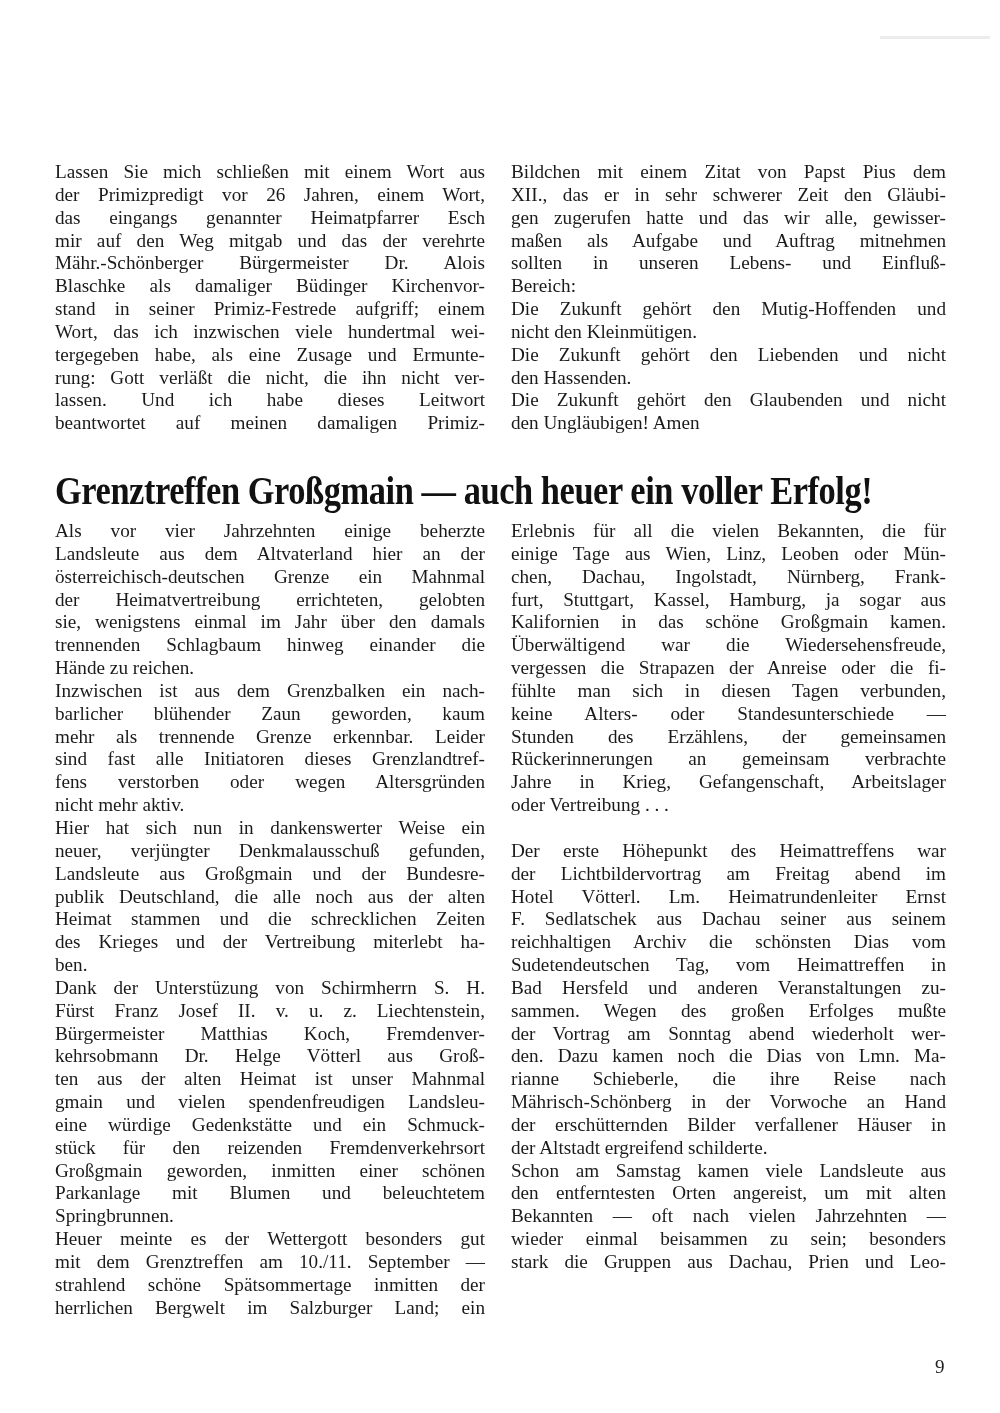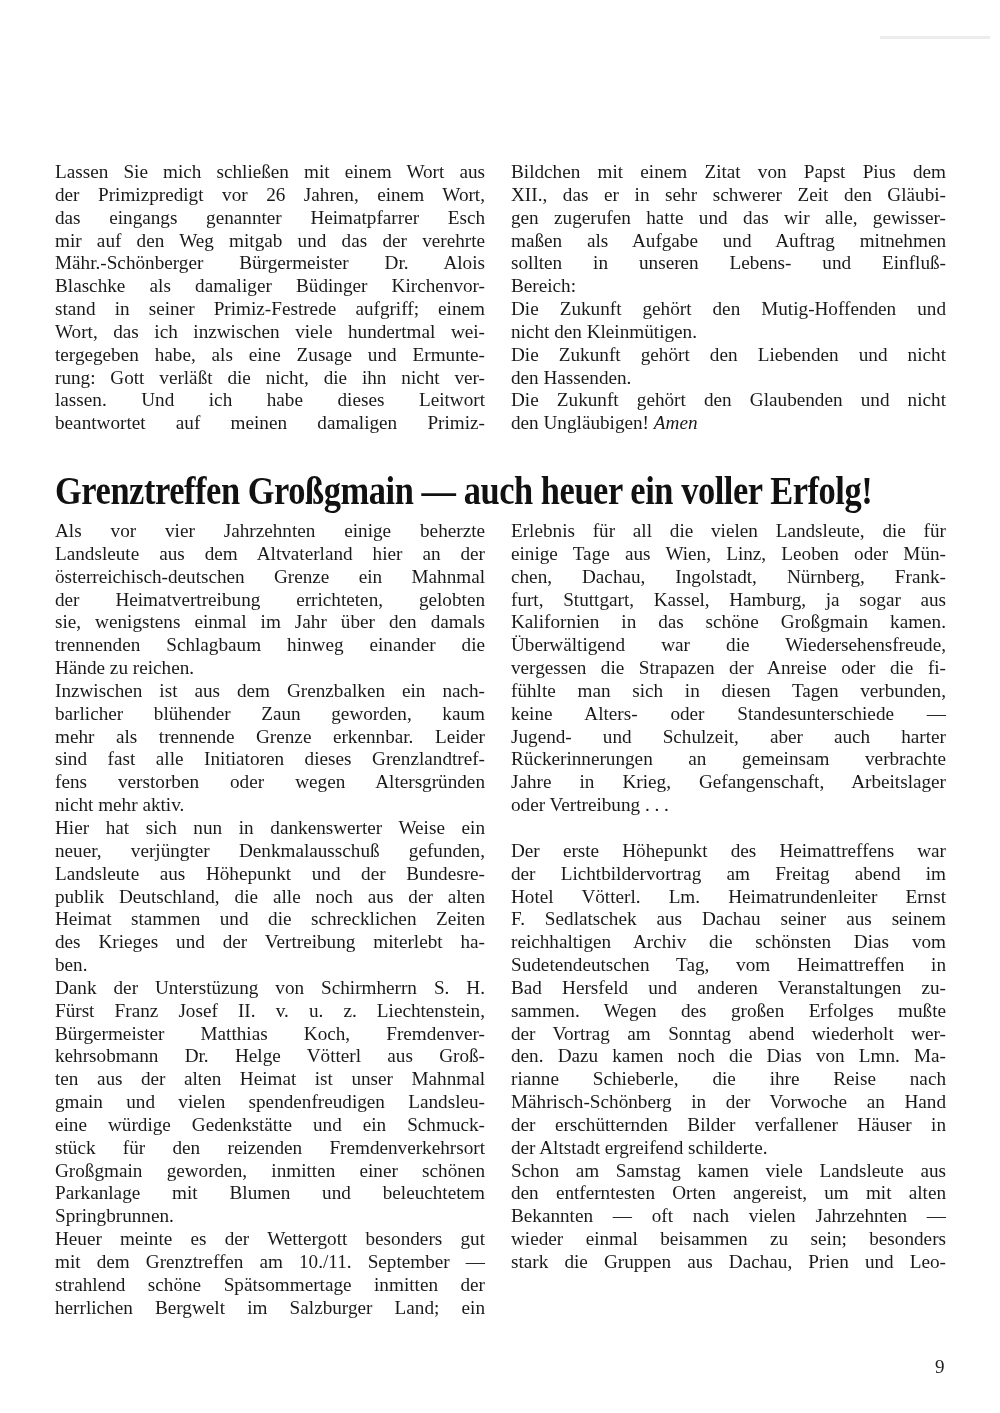--- a/index.html
+++ b/index.html
@@ -33,21 +33,21 @@
     font-family: "Liberation Serif", serif;
     font-weight: bold;
     font-size: 40px;
     line-height: 46px;
     letter-spacing: -0.5px;
     transform: scaleX(0.86);
     transform-origin: left center;
     white-space: nowrap;
     color: #111;
   }
-  .amen { font-style: italic; }
+  .amen { }
   .page-number {
     position: absolute; left: 935px; top: 1320px;
     font-size: 19px; color: #222;
   }
   .scan-mark {
     position: absolute; left: 880px; top: 0; width: 110px; height: 3px;
     background: #ececec;
   }
 </style>
 </head>
@@ -97,21 +97,21 @@
     <span class="ln">trennenden Schlagbaum hinweg einander die</span>
     <span class="ln last">Hände zu reichen.</span>
     <span class="ln">Inzwischen ist aus dem Grenzbalken ein nach-</span>
     <span class="ln">barlicher blühender Zaun geworden, kaum</span>
     <span class="ln">mehr als trennende Grenze erkennbar. Leider</span>
     <span class="ln">sind fast alle Initiatoren dieses Grenzlandtref-</span>
     <span class="ln">fens verstorben oder wegen Altersgründen</span>
     <span class="ln last">nicht mehr aktiv.</span>
     <span class="ln">Hier hat sich nun in dankenswerter Weise ein</span>
     <span class="ln">neuer, verjüngter Denkmalausschuß gefunden,</span>
-    <span class="ln">Landsleute aus Höhepunkt und der Bundesre-</span>
+    <span class="ln">Landsleute aus Großgmain und der Bundesre-</span>
     <span class="ln">publik Deutschland, die alle noch aus der alten</span>
     <span class="ln">Heimat stammen und die schrecklichen Zeiten</span>
     <span class="ln">des Krieges und der Vertreibung miterlebt ha-</span>
     <span class="ln last">ben.</span>
     <span class="ln">Dank der Unterstüzung von Schirmherrn S. H.</span>
     <span class="ln">Fürst Franz Josef II. v. u. z. Liechtenstein,</span>
     <span class="ln">Bürgermeister Matthias Koch, Fremdenver-</span>
     <span class="ln">kehrsobmann Dr. Helge Vötterl aus Groß-</span>
     <span class="ln">ten aus der alten Heimat ist unser Mahnmal</span>
     <span class="ln">gmain und vielen spendenfreudigen Landsleu-</span>
@@ -120,30 +120,30 @@
     <span class="ln">Großgmain geworden, inmitten einer schönen</span>
     <span class="ln">Parkanlage mit Blumen und beleuchtetem</span>
     <span class="ln last">Springbrunnen.</span>
     <span class="ln">Heuer meinte es der Wettergott besonders gut</span>
     <span class="ln">mit dem Grenztreffen am 10./11. September —</span>
     <span class="ln">strahlend schöne Spätsommertage inmitten der</span>
     <span class="ln">herrlichen Bergwelt im Salzburger Land; ein</span>
   </div>
 
   <div class="col bot-right">
-    <span class="ln">Erlebnis für all die vielen Landsleute, die für</span>
+    <span class="ln">Erlebnis für all die vielen Bekannten, die für</span>
     <span class="ln">einige Tage aus Wien, Linz, Leoben oder Mün-</span>
     <span class="ln">chen, Dachau, Ingolstadt, Nürnberg, Frank-</span>
     <span class="ln">furt, Stuttgart, Kassel, Hamburg, ja sogar aus</span>
     <span class="ln">Kalifornien in das schöne Großgmain kamen.</span>
     <span class="ln">Überwältigend war die Wiedersehensfreude,</span>
     <span class="ln">vergessen die Strapazen der Anreise oder die fi-</span>
     <span class="ln">fühlte man sich in diesen Tagen verbunden,</span>
     <span class="ln">keine Alters- oder Standesunterschiede —</span>
-    <span class="ln">Jugend- und Schulzeit, aber auch harter</span>
+    <span class="ln">Stunden des Erzählens, der gemeinsamen</span>
     <span class="ln">Rückerinnerungen an gemeinsam verbrachte</span>
     <span class="ln">Jahre in Krieg, Gefangenschaft, Arbeitslager</span>
     <span class="ln last">oder Vertreibung . . .</span>
     <span class="gap"></span>
     <span class="ln">Der erste Höhepunkt des Heimattreffens war</span>
     <span class="ln">der Lichtbildervortrag am Freitag abend im</span>
     <span class="ln">Hotel Vötterl. Lm. Heimatrundenleiter Ernst</span>
     <span class="ln">F. Sedlatschek aus Dachau seiner aus seinem</span>
     <span class="ln">reichhaltigen Archiv die schönsten Dias vom</span>
     <span class="ln">Sudetendeutschen Tag, vom Heimattreffen in</span>

